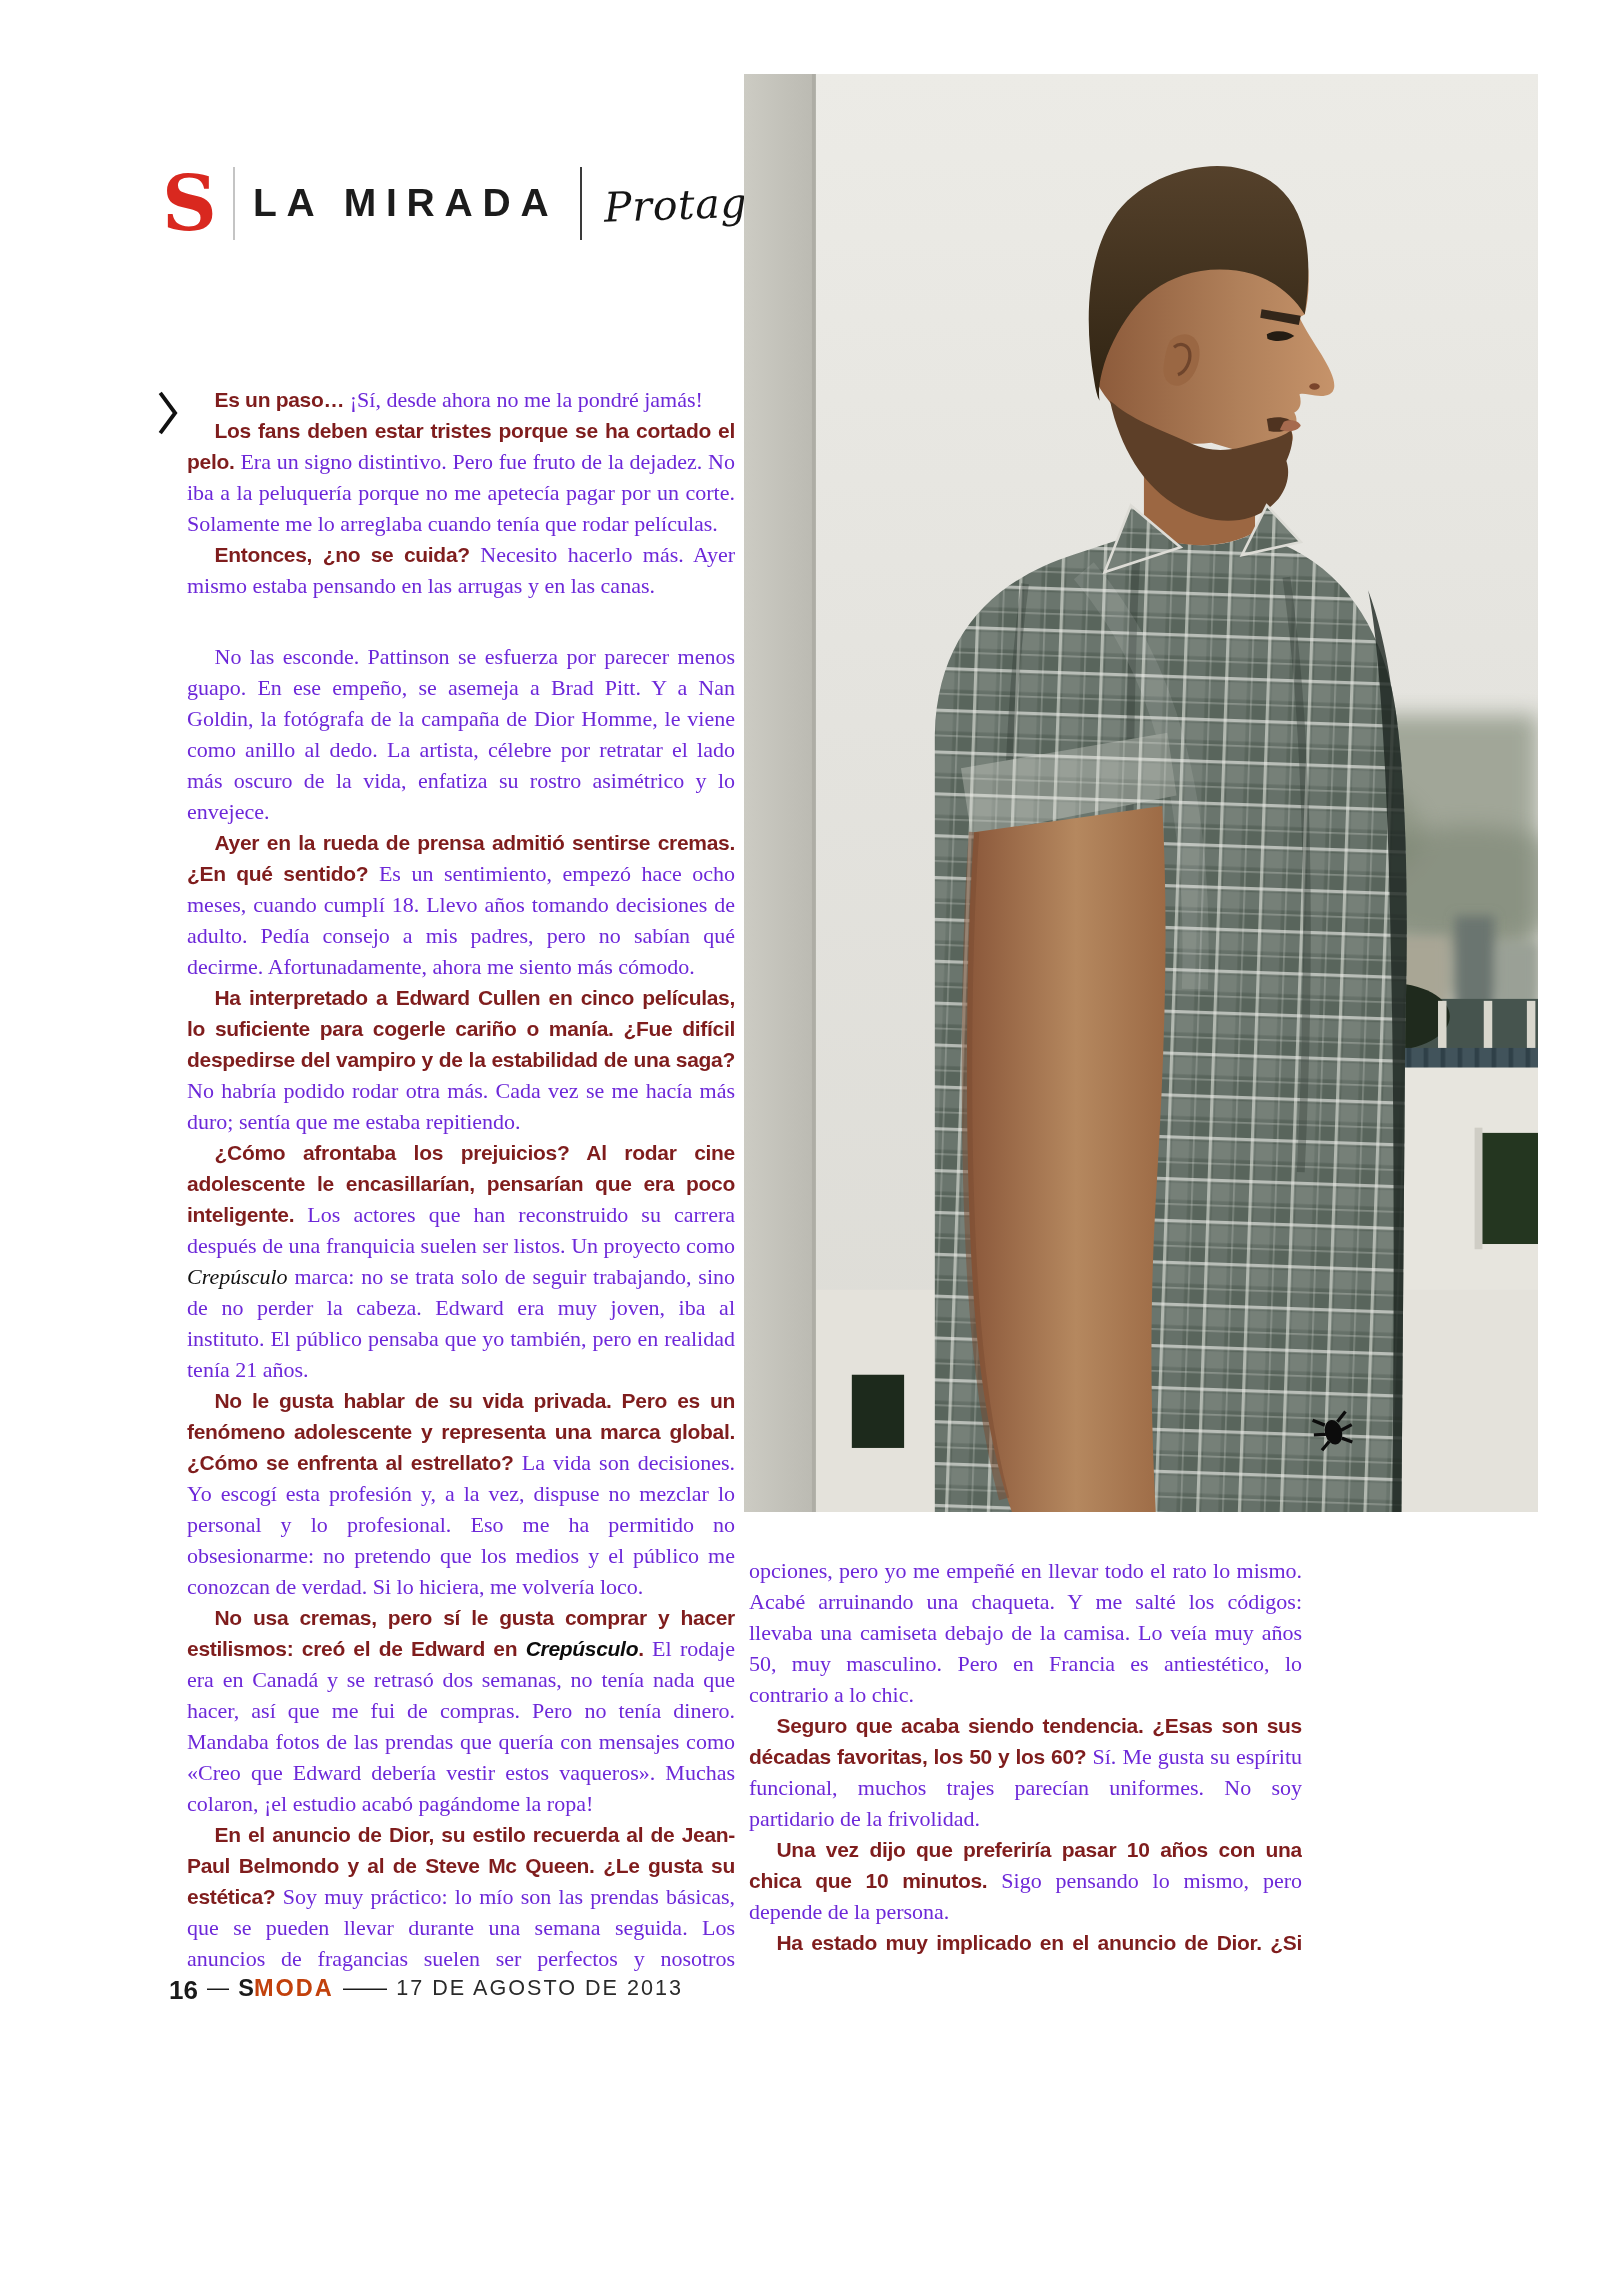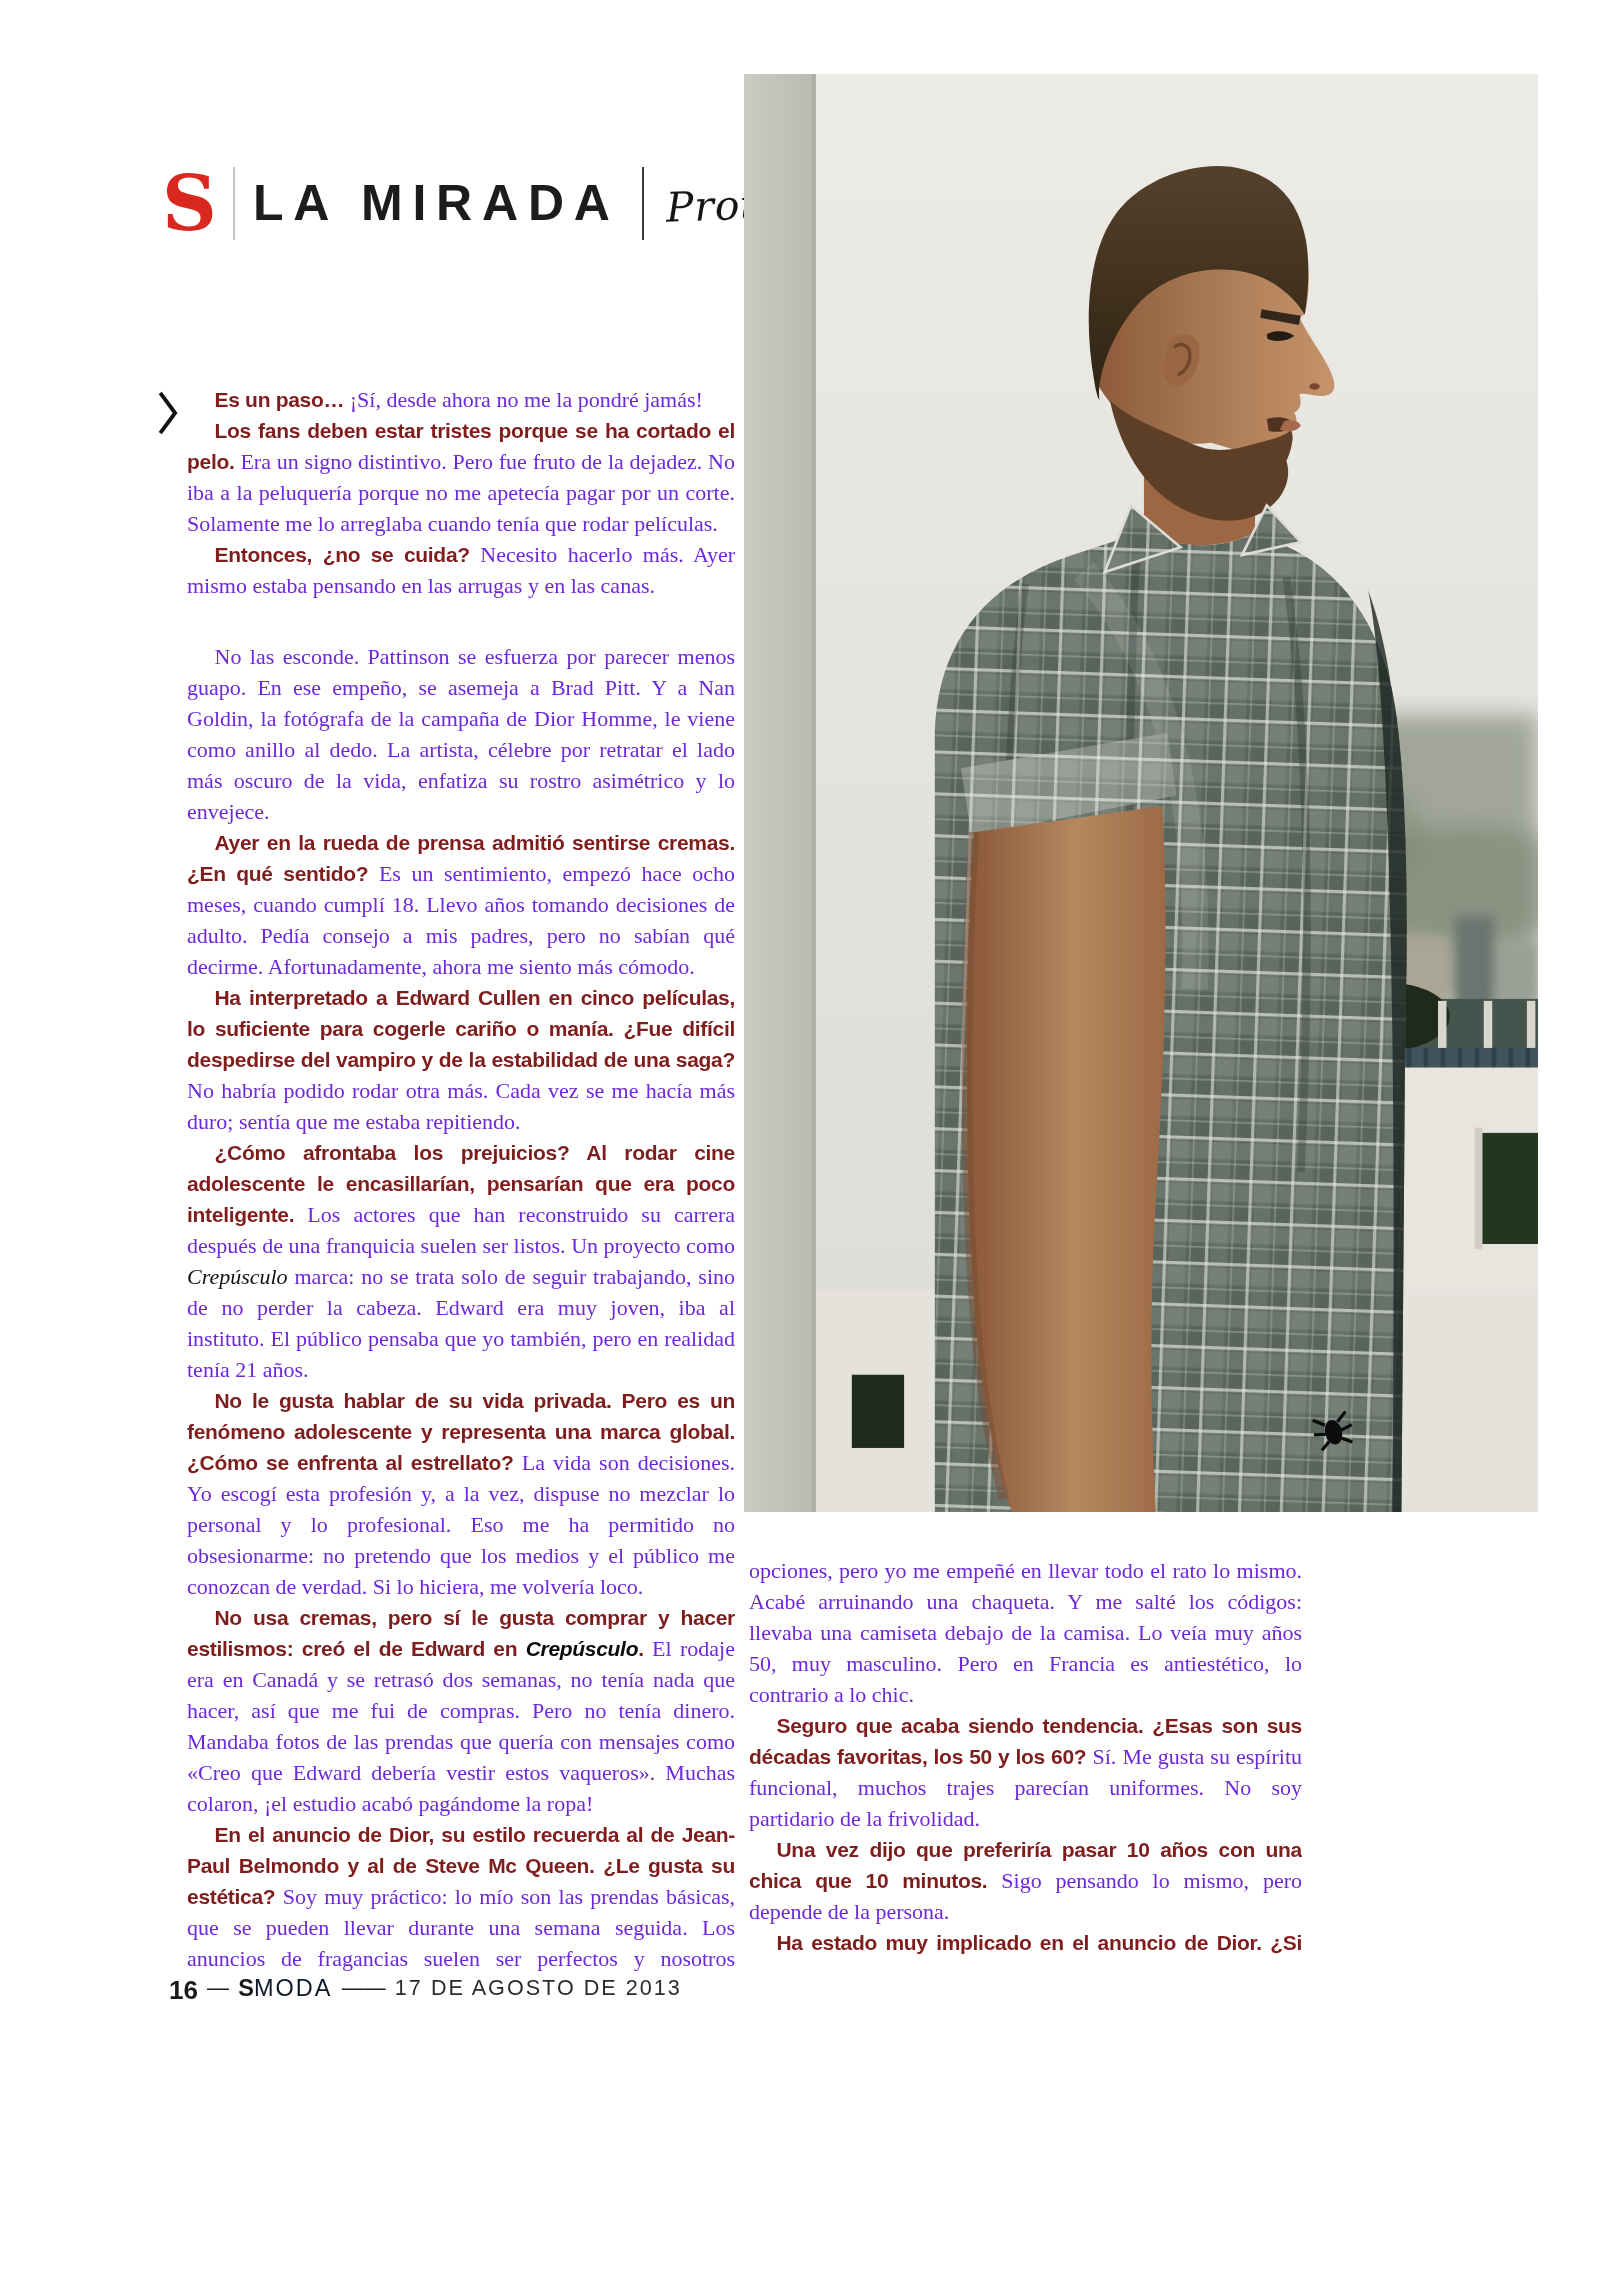--- a/index.html
+++ b/index.html
@@ -5,21 +5,21 @@
   html,body{margin:0;padding:0;background:#ffffff;}
   #page{position:relative;width:1623px;height:2295px;background:#ffffff;overflow:hidden;
         font-family:"Liberation Serif",serif;color:#111;}
 
   
   #header{position:absolute;left:162px;top:157px;height:92px;display:flex;align-items:center;}
   .s-logo{font-family:"DejaVu Serif",serif;font-weight:700;font-size:76px;line-height:65px;
           color:#d9281f;letter-spacing:-1.3px;}
   .rule{width:2px;height:73px;background:#c4c4c4;margin:0 18.3px 0 17px;}
   .rule.dark{background:#3a3a3a;width:2px;margin:0 22px 0 22px;}
-  .section-title{font-family:"Liberation Sans",sans-serif;font-weight:700;font-size:50px;
+  .section-title{font-family:"Liberation Sans",sans-serif;font-weight:700;font-size:39px;
           letter-spacing:9.8px;color:#1c1c1c;white-space:nowrap;}
   .subsection{font-family:"DejaVu Serif",serif;font-style:italic;font-size:41px;color:#151515;
           transform:rotate(-2deg);letter-spacing:0.7px;}
 
   
   .column{position:absolute;overflow:hidden;}
   #col-left{left:187px;top:386px;width:548px;height:1588px;}
   #col-right{left:749px;top:1557px;width:553px;height:399px;}
   p.para{margin:0;text-indent:27.5px;text-align:justify;line-height:27px;}
   p.para.gap{margin-top:40px;}
@@ -35,21 +35,21 @@
   
   #photo{position:absolute;left:744px;top:74px;width:794px;height:1438px;overflow:hidden;}
   #photo svg{display:block;width:100%;height:100%;}
 
   
   #footer{position:absolute;left:169px;top:1975px;display:flex;align-items:flex-start;
           font-family:"Liberation Sans",sans-serif;color:#1a1a1a;white-space:pre;}
   .pageno{font-weight:700;font-size:26px;letter-spacing:0;}
   .dash{font-size:22px;margin:0 9.2px;color:#1a1a1a;}
   .mag-s{font-weight:700;font-size:23.5px;}
-  .mag-rest{font-weight:400;font-size:23.5px;letter-spacing:2px;color:#0f172a;}
+  .mag-rest{font-weight:700;font-size:23.5px;letter-spacing:2px;color:#c2410c;}
   .date{font-weight:400;font-size:21.6px;letter-spacing:2px;color:#2a2a2a;}
 </style>
 </head>
 <body>
 
 <div id="page">
 
   <div id="header">
     <span class="s-logo">S</span>
     <span class="rule"></span>

